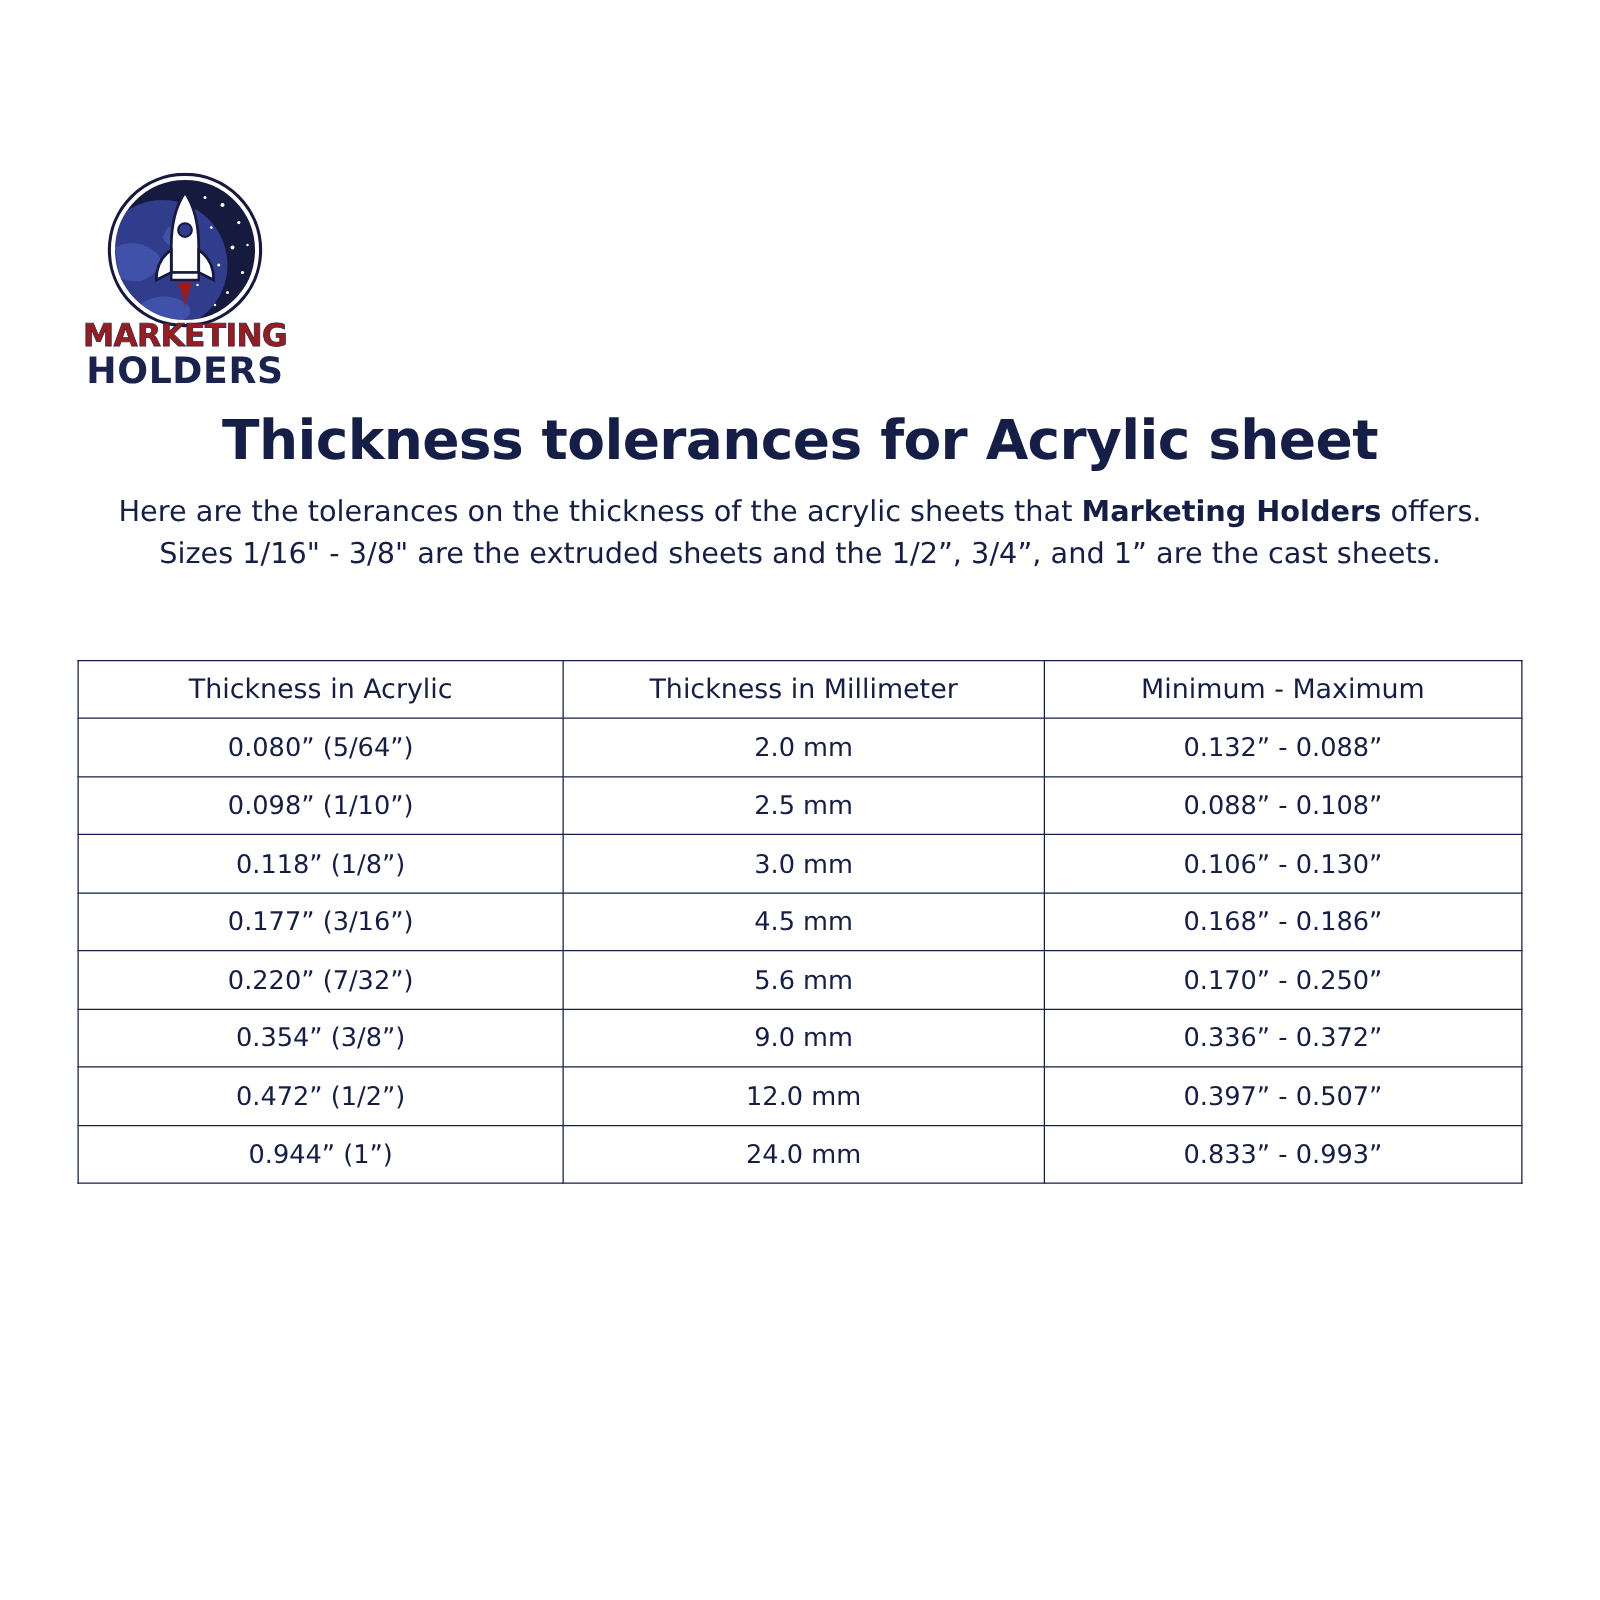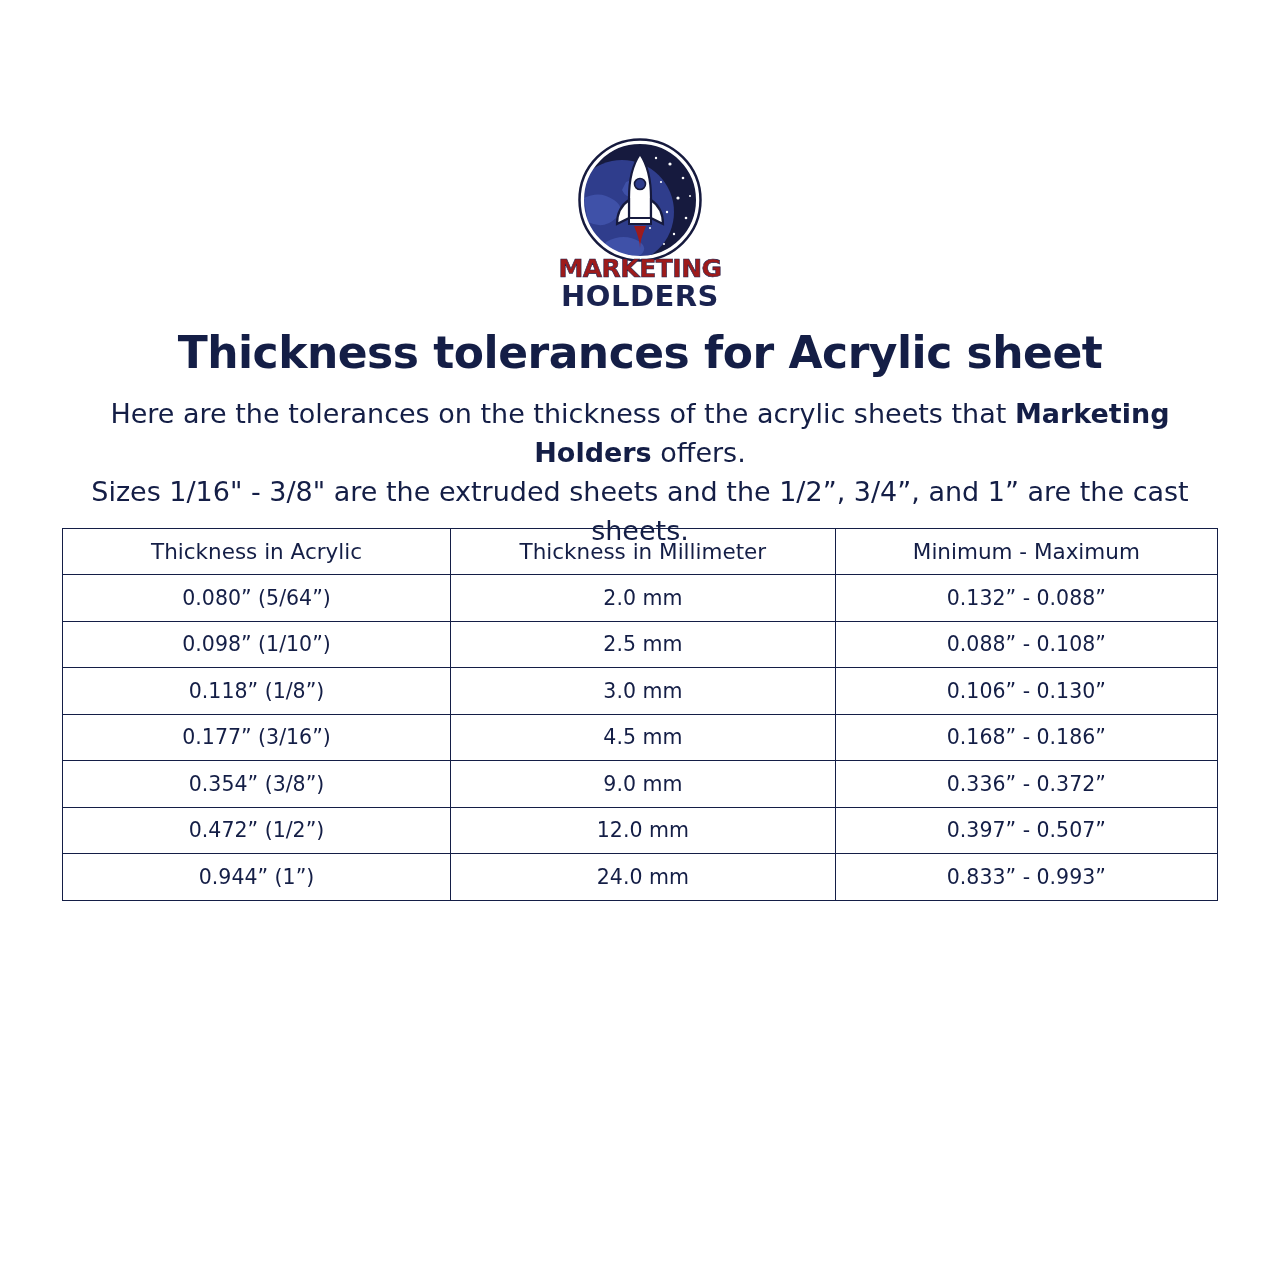--- a/index.html
+++ b/index.html
@@ -15,22 +15,22 @@
     width: 1280px;
     height: 1280px;
     position: relative;
     background: #ffffff;
   }
 
   
   .logo-wrap {
     width: 100%;
     display: flex;
-    justify-content: center;
     padding-top: 138px;
+    padding-left: 48px;
   }
   .logo {
     width: 200px;
     height: 175px;
     position: relative;
   }
   .logo-badge {
     position: absolute;
     top: 0;
     left: 26px;
@@ -72,21 +72,21 @@
     font-weight: bold;
     font-size: 44px;
     letter-spacing: -0.5px;
     color: #141e46;
   }
   .subtitle {
     margin: 16px auto 0 auto;
     width: 1160px;
     text-align: center;
     font-family: "DejaVu Sans", sans-serif;
-    font-size: 27px;
+    font-size: 23px;
     line-height: 1.45;
     color: #141e46;
   }
   .subtitle b { font-weight: bold; }
 
   
   .table-wrap {
     position: absolute;
     left: 62px;
     top: 528px;
@@ -213,20 +213,25 @@
           <td>0.118” (1/8”)</td>
           <td>3.0 mm</td>
           <td>0.106” - 0.130”</td>
         </tr>
         <tr>
           <td>0.177” (3/16”)</td>
           <td>4.5 mm</td>
           <td>0.168” - 0.186”</td>
         </tr>
         <tr>
+          <td>0.220” (7/32”)</td>
+          <td>5.6 mm</td>
+          <td>0.170” - 0.250”</td>
+        </tr>
+        <tr>
           <td>0.354” (3/8”)</td>
           <td>9.0 mm</td>
           <td>0.336” - 0.372”</td>
         </tr>
         <tr>
           <td>0.472” (1/2”)</td>
           <td>12.0 mm</td>
           <td>0.397” - 0.507”</td>
         </tr>
         <tr>

